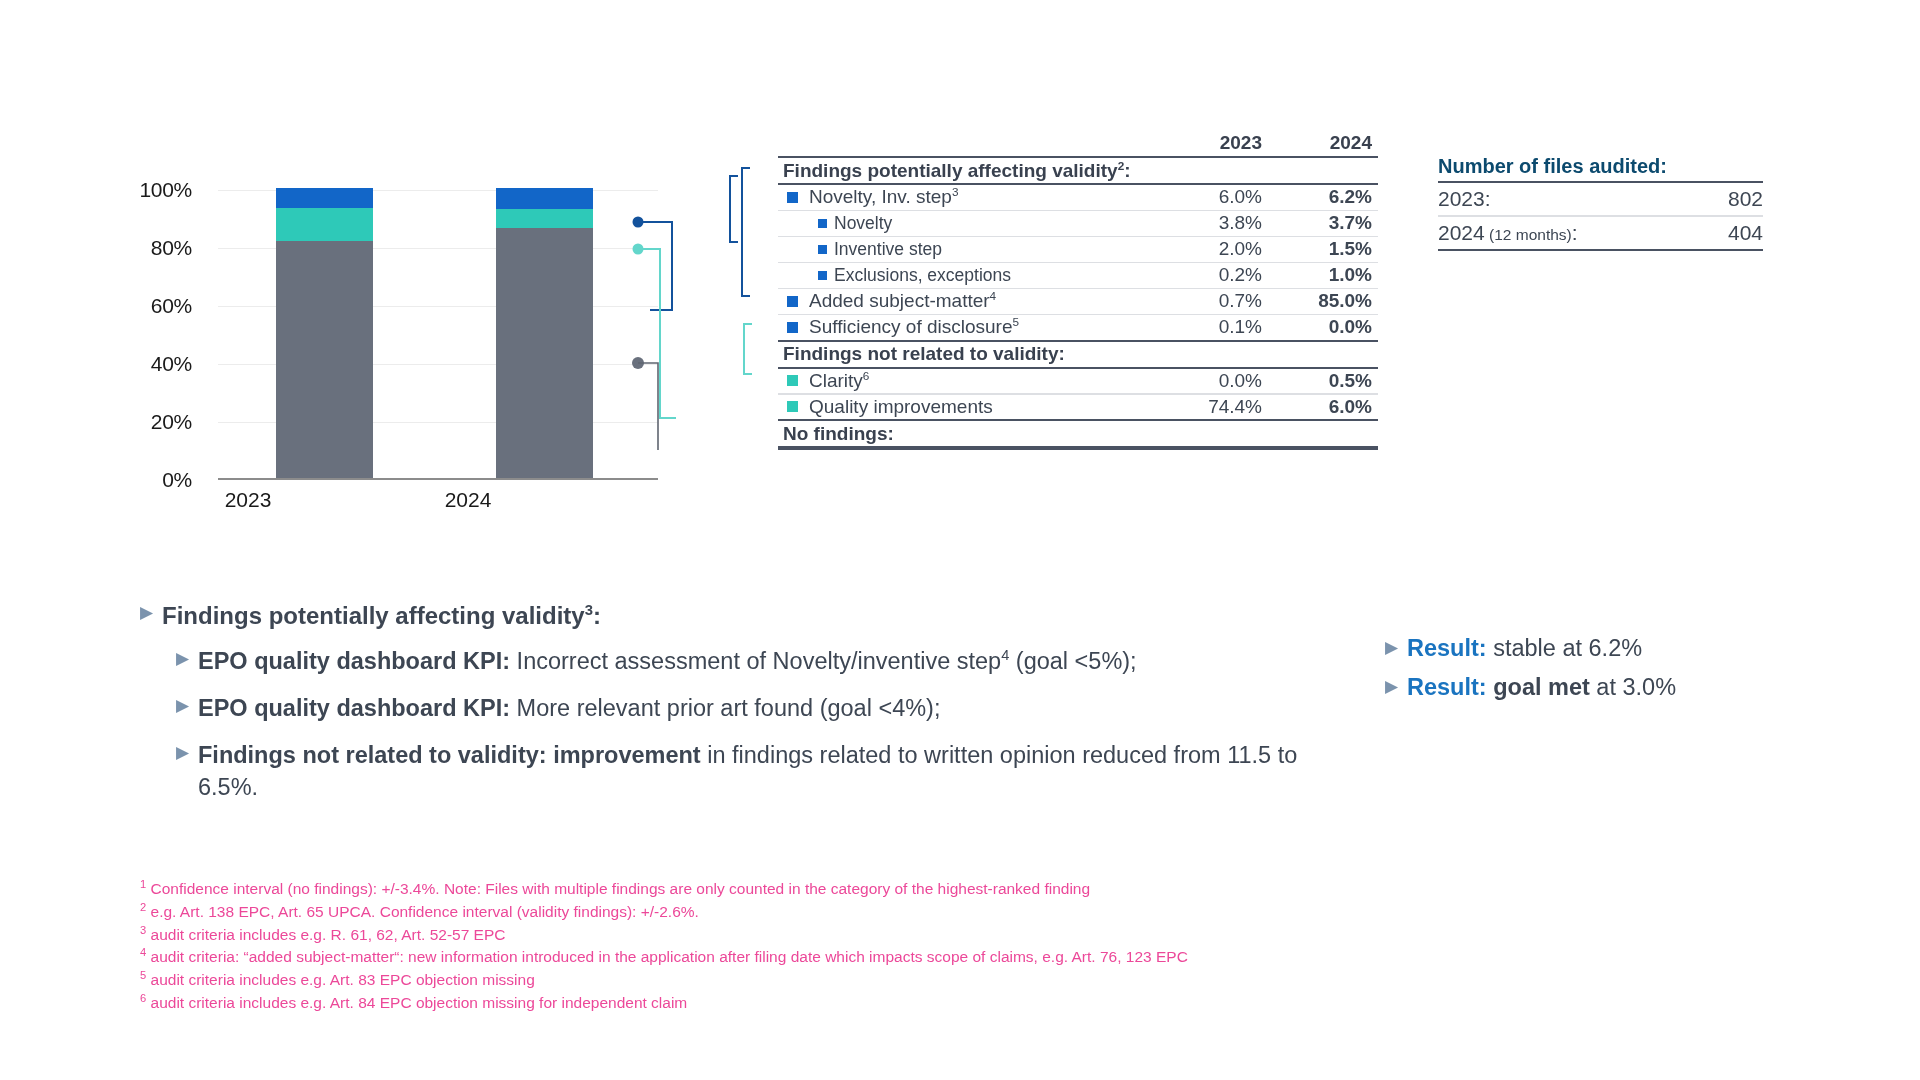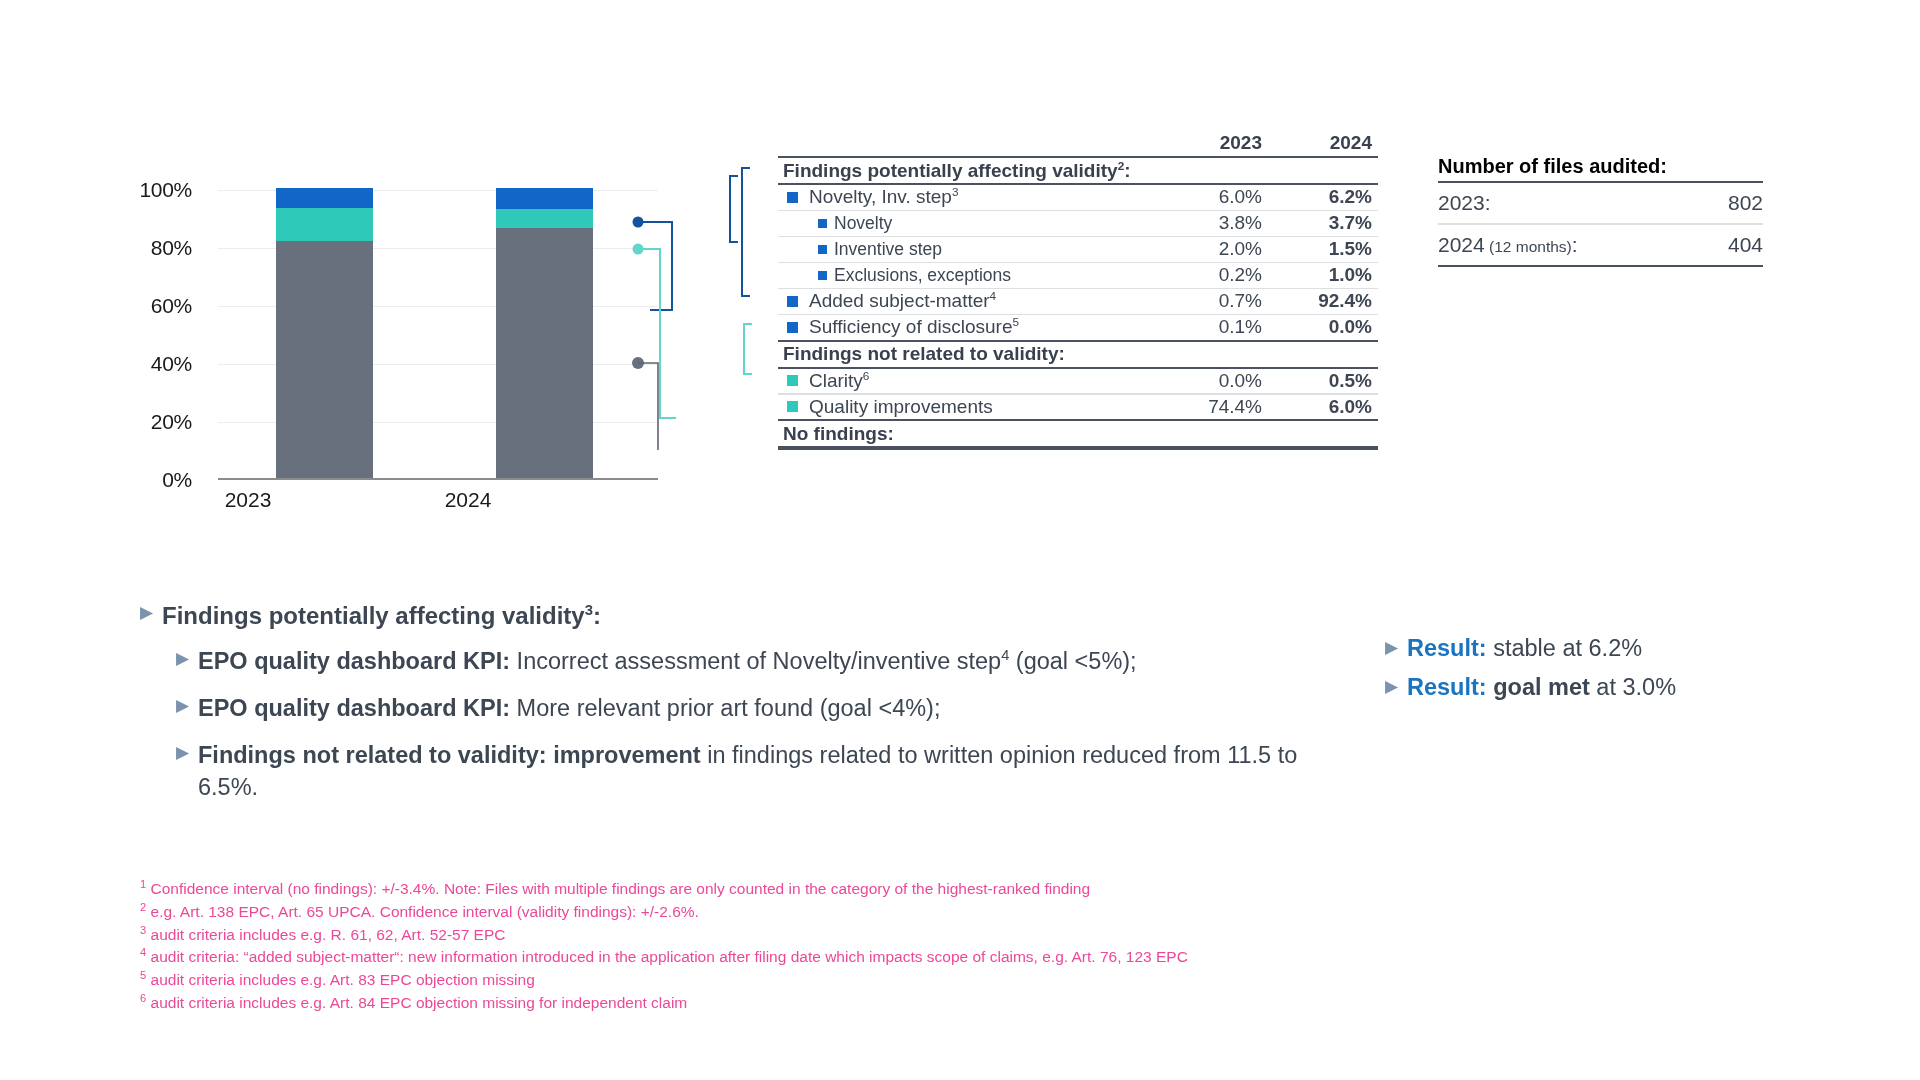--- a/index.html
+++ b/index.html
@@ -46,22 +46,22 @@
   .indent2{padding-left:40px;}
   .indent2 .lbl-t{font-size:17.5px;}
   .section{display:flex;align-items:center;height:25px;font-weight:bold;font-size:19px;color:#39414f;}
   .section .lbl{flex:1;padding-left:5px;}
   .rule-dark{height:2px;background:#4a5262;}
   .rule-light{height:1.5px;background:#dddfe3;}
   sup{font-size:.62em;vertical-align:super;line-height:0;}
 
   
   #files-audited{position:absolute;left:1438px;top:155px;width:325px;}
-  #files-audited .fa-title{font-weight:bold;font-size:20px;color:#000000;padding-bottom:3px;}
-  #files-audited .fa-row{display:flex;align-items:center;height:40px;font-size:21px;color:#3d4653;}
+  #files-audited .fa-title{font-weight:bold;font-size:20px;color:#0c4a6e;padding-bottom:3px;}
+  #files-audited .fa-row{display:flex;align-items:center;height:32px;font-size:21px;color:#3d4653;}
   #files-audited .fa-row .k{flex:1;}
   #files-audited .fa-row .v{text-align:right;}
   .months{font-size:15.5px;}
 
   
   #bullets{position:absolute;left:140px;top:600px;width:1180px;}
   .b-row{display:flex;align-items:flex-start;margin-bottom:14px;}
   .b-row.lvl1{padding-left:0;}
   .b-row.lvl2{padding-left:36px;margin-bottom:16px;}
   .tri{flex:none;width:22px;color:#7b93ad;font-size:17px;line-height:1.35;padding-top:2px;}
@@ -186,21 +186,21 @@
           <div class="v">0.2%</div>
           <div class="v b">1.0%</div>
         </div>
         <div class="rule-light"></div>
         <div class="row indent1">
           <div class="lbl">
             <span class="sq blue"></span>
             <span>Added subject-matter<sup>4</sup></span>
           </div>
           <div class="v">0.7%</div>
-          <div class="v b">92.4%</div>
+          <div class="v b">85.0%</div>
         </div>
         <div class="rule-light"></div>
         <div class="row indent1">
           <div class="lbl">
             <span class="sq blue"></span>
             <span>Sufficiency of disclosure<sup>5</sup></span>
           </div>
           <div class="v">0.1%</div>
           <div class="v b">0.0%</div>
         </div>

